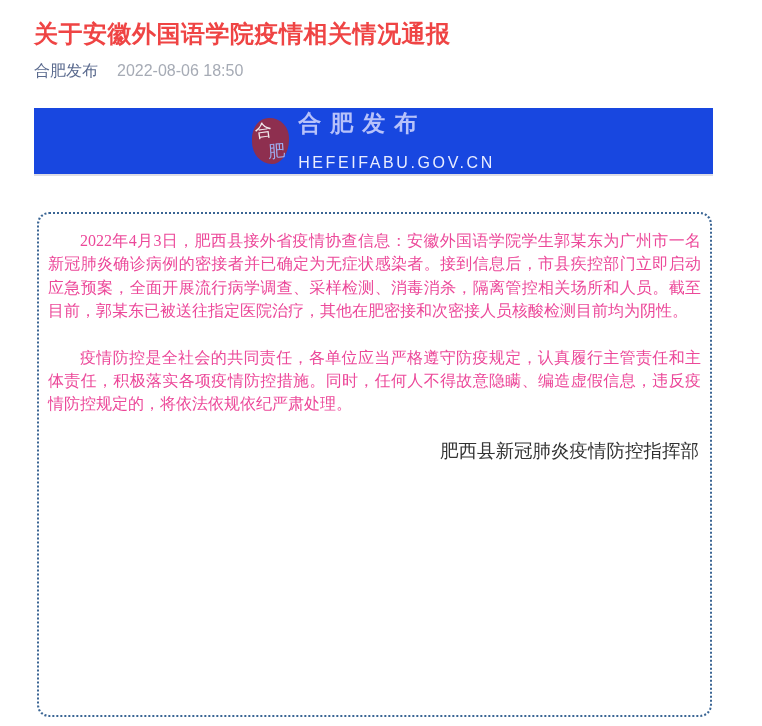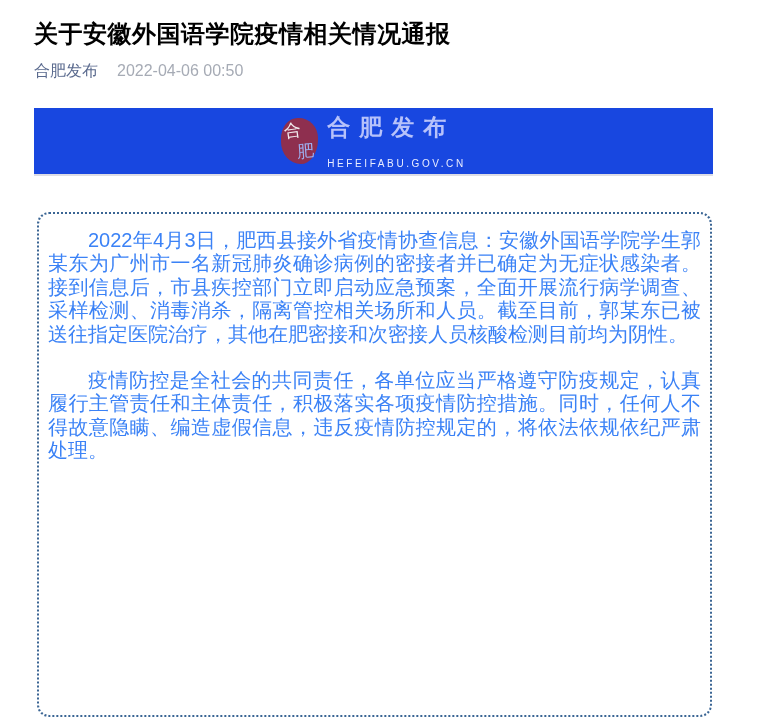--- a/index.html
+++ b/index.html
@@ -13,21 +13,21 @@
   }
   .page {
     padding: 17px 0 0 34px;
     width: 679px;
   }
   .article-title {
     margin: 0;
     font-size: 24px;
     line-height: 33px;
     font-weight: 700;
-    color: #000000;
+    color: #ef4444;
     letter-spacing: 0.5px;
   }
   .meta-row {
     margin-top: 11px;
     display: flex;
     align-items: baseline;
     gap: 19px;
     font-size: 16px;
   }
   .source-link {
@@ -86,42 +86,42 @@
   }
   .banner-brand {
     font-size: 23px;
     line-height: 26px;
     color: #b7c2fa;
     letter-spacing: 9px;
     font-weight: 600;
   }
   .banner-domain {
     margin-top: 18px;
-    font-size: 10px;
+    font-size: 16px;
     color: #e9edff;
     letter-spacing: 2.6px;
   }
   .notice-box {
     box-sizing: border-box;
     margin-top: 38px;
     margin-left: 3px;
     width: 675px;
     min-height: 505px;
     border: 2px dotted #3a6594;
     border-radius: 12px;
     padding: 15px 9px 6px 9px;
   }
   .notice-box p {
     margin: 0 0 23px 0;
-    font-size: 20px;
+    font-size: 16px;
     line-height: 23.4px;
-    color: #3b82f6;
+    color: #ec4899;
     text-align: justify;
     text-indent: 2em;
-    font-family: Liberation Sans, sans-serif;
+    font-family: Liberation Serif, serif;
     word-break: break-all;
   }
   .signature {
     margin-top: 14px;
     text-align: right;
     font-size: 18.5px;
     line-height: 25px;
     color: #333333;
     font-family: "Liberation Serif", "DejaVu Serif", serif;
     padding-right: 2px;
@@ -129,36 +129,37 @@
 </style>
 </head>
 <body>
 
 <div class="page">
 
   <h1 class="article-title">关于安徽外国语学院疫情相关情况通报</h1>
 
   <div class="meta-row">
     <a class="source-link">合肥发布</a>
-    <span class="publish-time">2022-04-06 00:50</span>
+    <span class="publish-time">2022-08-06 18:50</span>
   </div>
 
   <div class="banner">
     <div class="banner-logo">
       <div class="seal">
         <span class="seal-char-1">合</span>
         <span class="seal-char-2">肥</span>
       </div>
       <div class="banner-text">
         <div class="banner-brand">合肥发布</div>
         <div class="banner-domain">HEFEIFABU.GOV.CN</div>
       </div>
     </div>
   </div>
 
   <div class="notice-box">
     <p>2022年4月3日，肥西县接外省疫情协查信息：安徽外国语学院学生郭某东为广州市一名新冠肺炎确诊病例的密接者并已确定为无症状感染者。接到信息后，市县疾控部门立即启动应急预案，全面开展流行病学调查、采样检测、消毒消杀，隔离管控相关场所和人员。截至目前，郭某东已被送往指定医院治疗，其他在肥密接和次密接人员核酸检测目前均为阴性。</p>
     <p>疫情防控是全社会的共同责任，各单位应当严格遵守防疫规定，认真履行主管责任和主体责任，积极落实各项疫情防控措施。同时，任何人不得故意隐瞒、编造虚假信息，违反疫情防控规定的，将依法依规依纪严肃处理。</p>
     <div class="signature">
+      <div>肥西县新冠肺炎疫情防控指挥部</div>
     </div>
   </div>
 
 </div>
 
 </body></html>

